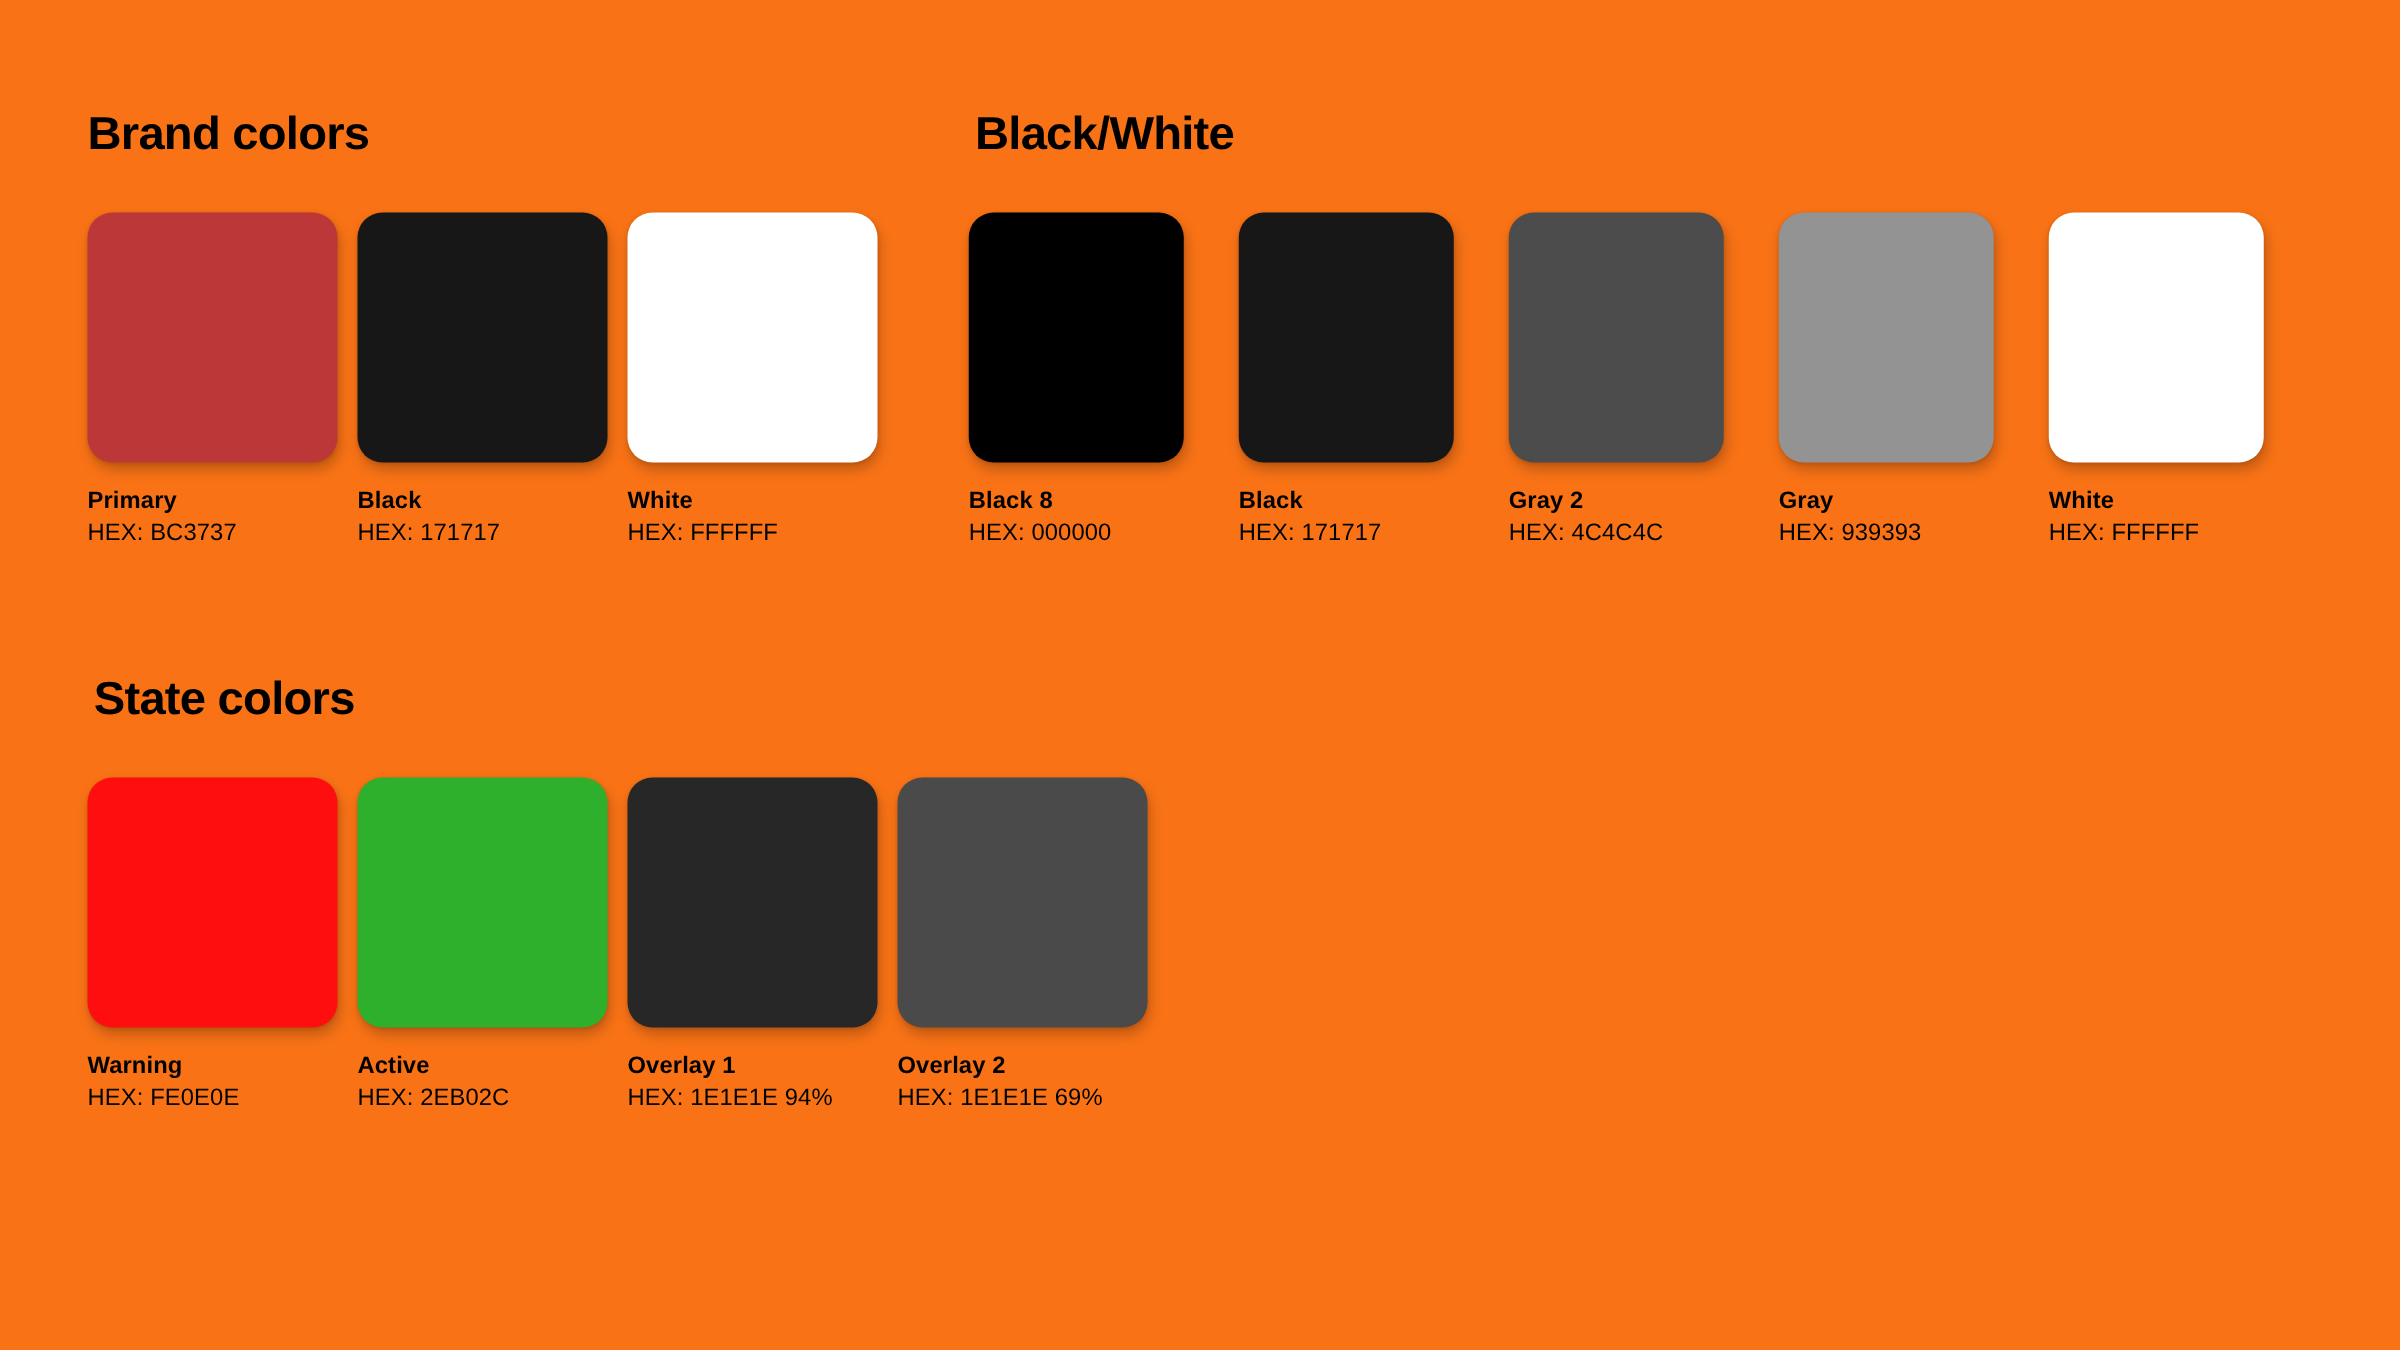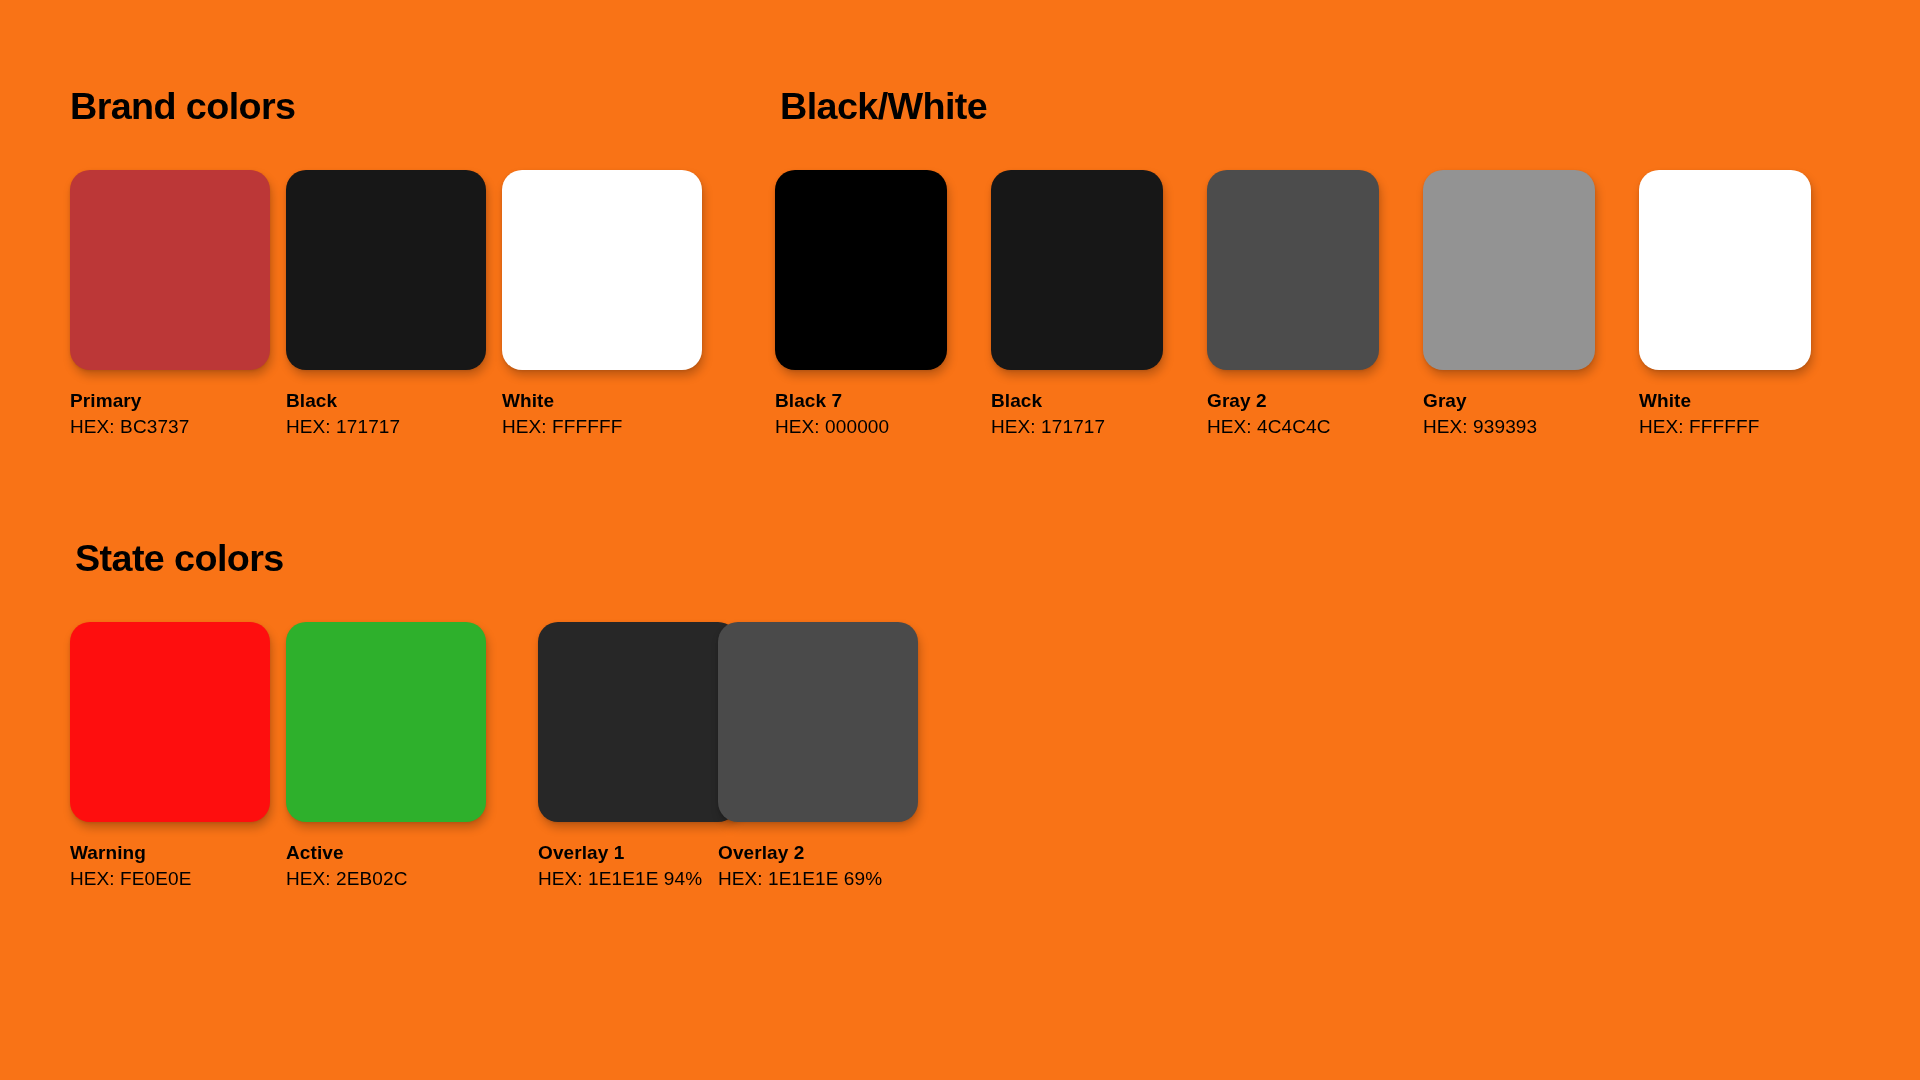--- a/index.html
+++ b/index.html
@@ -109,21 +109,21 @@
           </div>
         </div>
       </div>
     </div>
     <div class="section-title" style="left: 780px; top: 88px;">Black/White</div>
     <div class="group" style="left: 775px; top: 170px; width: 1080px; height: 290px;">
       <div class="swatch-row">
         <div class="swatch-item" style="left: 0px; width: 172px;">
           <div class="chip" style="width: 172px; height: 200px; background: rgb(0, 0, 0);"></div>
           <div class="chip-label">
-            <div class="chip-name">Black 7</div>
+            <div class="chip-name">Black 8</div>
             <div class="chip-hex">HEX: 000000</div>
           </div>
         </div>
         <div class="swatch-item" style="left: 216px; width: 172px;">
           <div class="chip" style="width: 172px; height: 200px; background: rgb(23, 23, 23);"></div>
           <div class="chip-label">
             <div class="chip-name">Black</div>
             <div class="chip-hex">HEX: 171717</div>
           </div>
         </div>
@@ -160,21 +160,21 @@
             <div class="chip-hex">HEX: FE0E0E</div>
           </div>
         </div>
         <div class="swatch-item" style="left: 216px; width: 200px;">
           <div class="chip" style="width: 200px; height: 200px; background: rgb(46, 176, 44);"></div>
           <div class="chip-label">
             <div class="chip-name">Active</div>
             <div class="chip-hex">HEX: 2EB02C</div>
           </div>
         </div>
-        <div class="swatch-item" style="left: 432px; width: 200px; margin-left: 36px;">
+        <div class="swatch-item" style="left: 432px; width: 200px;">
           <div class="chip" style="width: 200px; height: 200px; background: rgb(39, 39, 39);"></div>
           <div class="chip-label">
             <div class="chip-name">Overlay 1</div>
             <div class="chip-hex">HEX: 1E1E1E 94%</div>
           </div>
         </div>
         <div class="swatch-item" style="left: 648px; width: 200px;">
           <div class="chip" style="width: 200px; height: 200px; background: rgb(74, 74, 74);"></div>
           <div class="chip-label">
             <div class="chip-name">Overlay 2</div>

